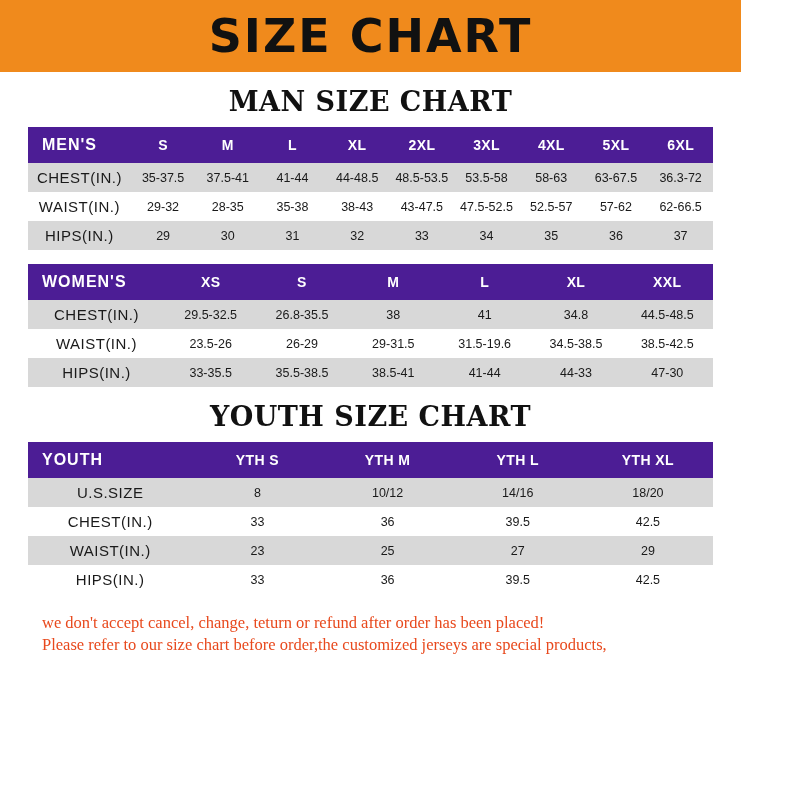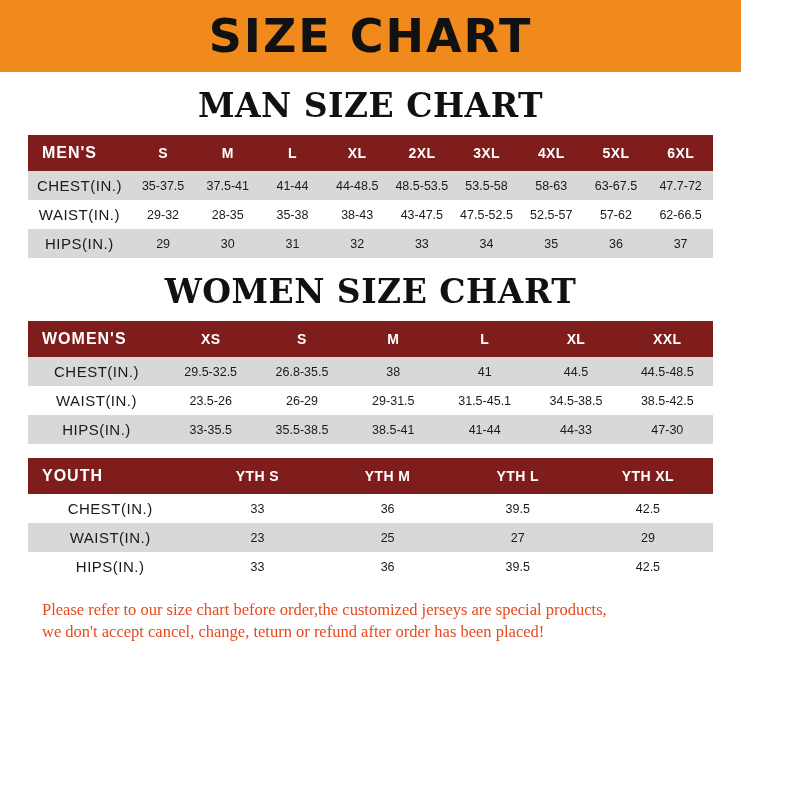--- a/index.html
+++ b/index.html
@@ -42,39 +42,39 @@
     padding: 0 28px;
     box-sizing: border-box;
   }
   .section {
     margin-top: 14px;
   }
   .section-title {
     text-align: center;
     font-family: "DejaVu Serif", serif;
     font-weight: bold;
-    font-size: 33px;
+    font-size: 27px;
     color: #111111;
     letter-spacing: 0.5px;
     margin: 12px 0 10px 0;
   }
   table.size-table {
     border-collapse: collapse;
     width: 100%;
     table-layout: fixed;
   }
   table.size-table th, table.size-table td {
     text-align: center;
     font-size: 12.5px;
     color: #1a1a1a;
     padding: 6px 2px;
     font-family: "Liberation Sans", sans-serif;
   }
   table.size-table thead th {
-    background: #7f1d1d;
+    background: #4c1d95;
     color: #ffffff;
     font-weight: bold;
     font-size: 14px;
     padding: 9px 19px;
     letter-spacing: 0.4px;
   }
   table.size-table thead th.rowlabel {
     text-align: left;
     padding-left: 14px;
     font-size: 16px;
@@ -152,21 +152,21 @@
           <tr class="odd">
             <td class="rowlabel">CHEST(IN.)</td>
             <td>35-37.5</td>
             <td>37.5-41</td>
             <td>41-44</td>
             <td>44-48.5</td>
             <td>48.5-53.5</td>
             <td>53.5-58</td>
             <td>58-63</td>
             <td>63-67.5</td>
-            <td>47.7-72</td>
+            <td>36.3-72</td>
           </tr>
           <tr class="even">
             <td class="rowlabel">WAIST(IN.)</td>
             <td>29-32</td>
             <td>28-35</td>
             <td>35-38</td>
             <td>38-43</td>
             <td>43-47.5</td>
             <td>47.5-52.5</td>
             <td>52.5-57</td>
@@ -183,21 +183,20 @@
             <td>34</td>
             <td>35</td>
             <td>36</td>
             <td>37</td>
           </tr>
         </tbody>
       </table>
     </div>
 
     <div class="section">
-      <div class="section-title">WOMEN SIZE CHART</div>
       <table class="size-table women">
         <colgroup>
           <col class="c0">
             <col>
             <col>
             <col>
             <col>
             <col>
             <col>
         </colgroup>
@@ -212,64 +211,72 @@
             <th>XXL</th>
           </tr>
         </thead>
         <tbody>
           <tr class="odd">
             <td class="rowlabel">CHEST(IN.)</td>
             <td>29.5-32.5</td>
             <td>26.8-35.5</td>
             <td>38</td>
             <td>41</td>
-            <td>44.5</td>
+            <td>34.8</td>
             <td>44.5-48.5</td>
           </tr>
           <tr class="even">
             <td class="rowlabel">WAIST(IN.)</td>
             <td>23.5-26</td>
             <td>26-29</td>
             <td>29-31.5</td>
-            <td>31.5-45.1</td>
+            <td>31.5-19.6</td>
             <td>34.5-38.5</td>
             <td>38.5-42.5</td>
           </tr>
           <tr class="odd">
             <td class="rowlabel">HIPS(IN.)</td>
             <td>33-35.5</td>
             <td>35.5-38.5</td>
             <td>38.5-41</td>
             <td>41-44</td>
             <td>44-33</td>
             <td>47-30</td>
           </tr>
         </tbody>
       </table>
     </div>
 
     <div class="section">
+      <div class="section-title">YOUTH SIZE CHART</div>
       <table class="size-table youth">
         <colgroup>
           <col class="c0">
             <col>
             <col>
             <col>
             <col>
         </colgroup>
         <thead>
           <tr>
             <th class="rowlabel">YOUTH</th>
             <th>YTH S</th>
             <th>YTH M</th>
             <th>YTH L</th>
             <th>YTH XL</th>
           </tr>
         </thead>
         <tbody>
+          <tr class="odd">
+            <td class="rowlabel">U.S.SIZE</td>
+            <td>8</td>
+            <td>10/12</td>
+            <td>14/16</td>
+            <td>18/20</td>
+          </tr>
           <tr class="even">
             <td class="rowlabel">CHEST(IN.)</td>
             <td>33</td>
             <td>36</td>
             <td>39.5</td>
             <td>42.5</td>
           </tr>
           <tr class="odd">
             <td class="rowlabel">WAIST(IN.)</td>
             <td>23</td>
@@ -282,18 +289,18 @@
             <td>33</td>
             <td>36</td>
             <td>39.5</td>
             <td>42.5</td>
           </tr>
         </tbody>
       </table>
     </div>
 
     <div class="footer-note">
+      <div>we don't accept cancel, change, teturn or refund after order has been placed!</div>
       <div>Please refer to our size chart before order,the customized jerseys are special products,</div>
-      <div>we don't accept cancel, change, teturn or refund after order has been placed!</div>
     </div>
 
   </div>
 </div>
 
 </body></html>

